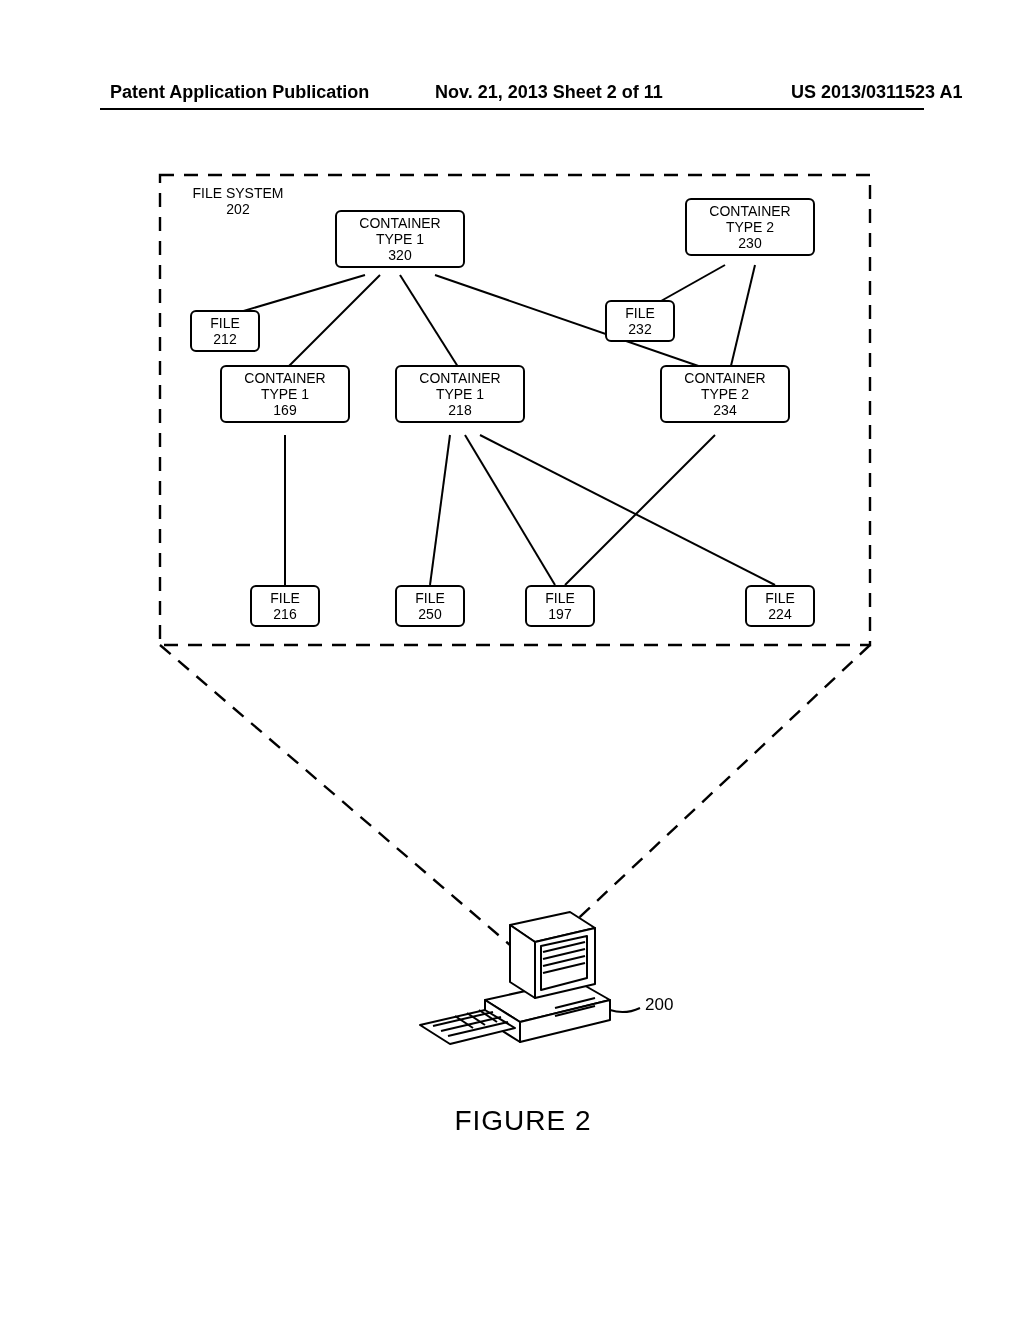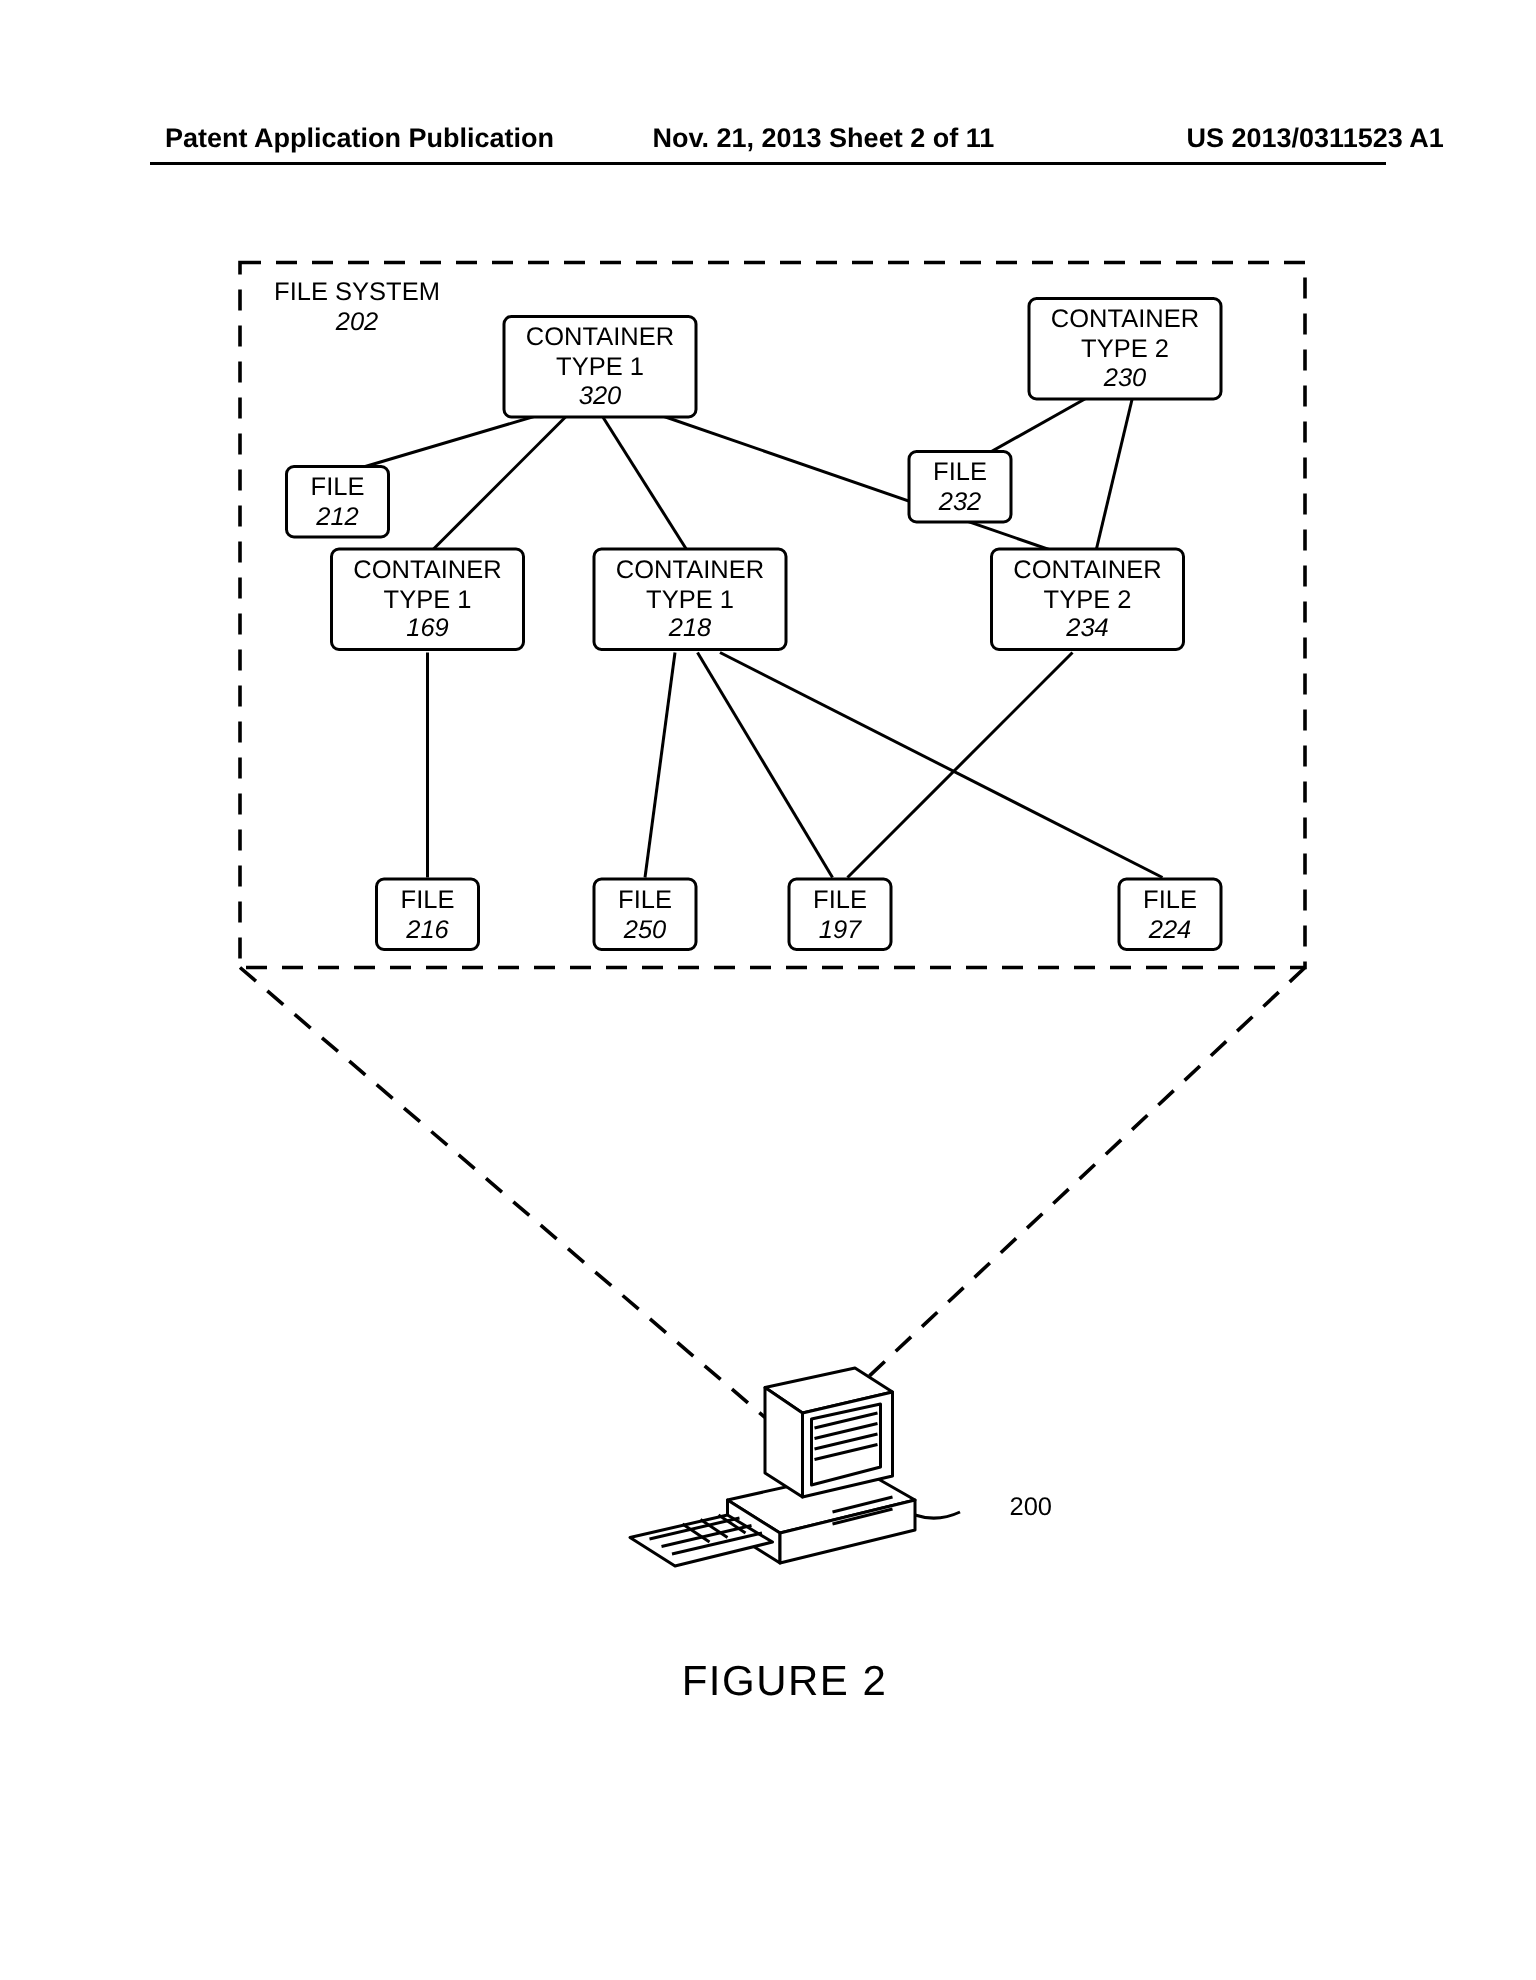--- a/index.html
+++ b/index.html
@@ -61,43 +61,42 @@
     top: 170px;
     left: 155px;
     width: 720px;
     height: 900px;
   }
   .node {
     position: absolute;
     border: 2px solid #000;
     background: #fff;
     text-align: center;
-    font-size: 17px;
+    font-size: 14px;
     line-height: 1.15;
     padding: 3px 6px;
     border-radius: 6px;
     box-sizing: border-box;
     z-index: 5;
   }
   .node .line1 { display:block; }
   .node .line2 { display:block; }
-  .node .num  { display:block;font-style:italic; }
+  .node .num  { display:block; }
   .noborder { border: none; background: transparent; }
   svg.wires {
     position: absolute;
     top: 0; left: 0;
     width: 720px;
     height: 900px;
     z-index: 1;
   }
   .comp-label {
     position: absolute;
     font-size: 17px;
     z-index: 5;
-    margin-left: 28px;
   }
 </style>
 </head>
 <body>
 
 <div class="page">
 
   <div class="header">
     <span class="left">Patent Application Publication</span>
     <span class="center">Nov. 21, 2013  Sheet 2 of 11</span>

